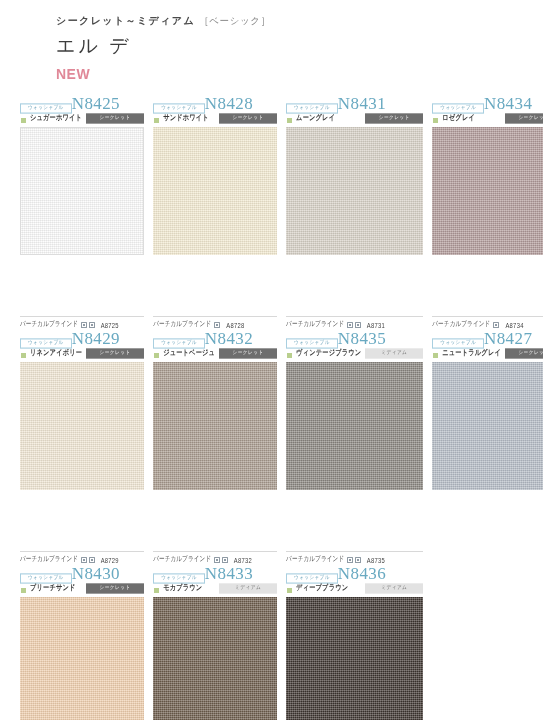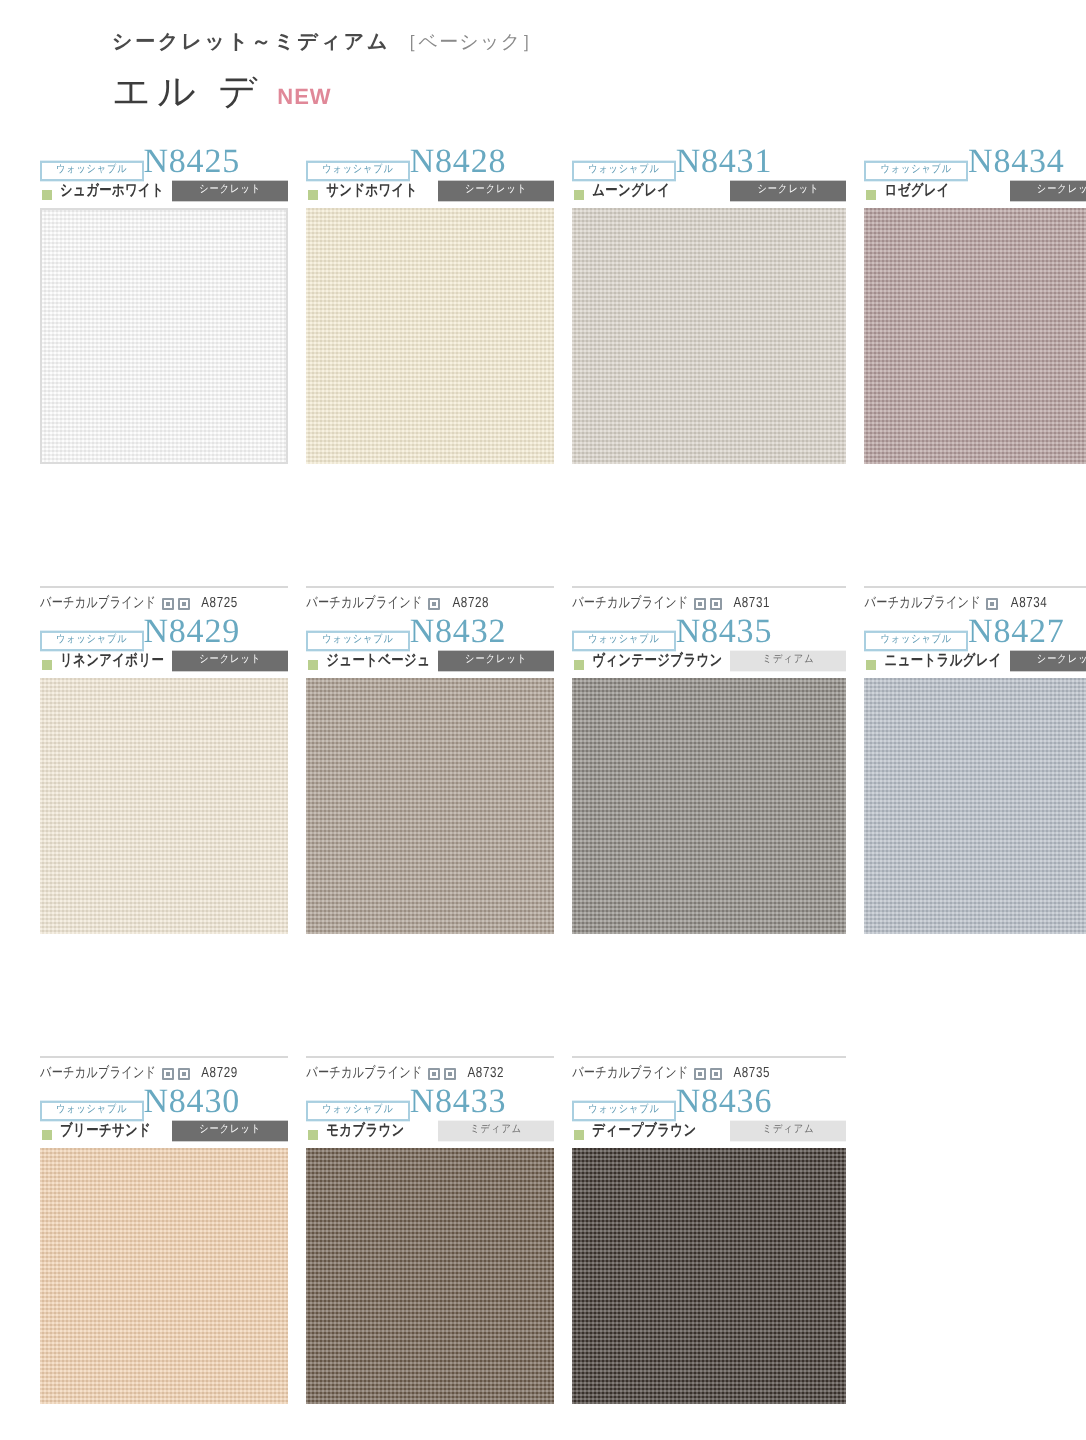--- a/index.html
+++ b/index.html
@@ -33,29 +33,30 @@
     color: #8a8a8a;
     letter-spacing: 0.6px;
     font-size: 9.5px;
     margin-left: 4px;
   }
   .title-line {
     margin-top: 5px;
     display: flex;
     align-items: baseline;
     gap: 7px;
+    flex-direction: column;
   }
   .title-main {
     font-size: 19px;
     letter-spacing: 3px;
     color: #3d3d3d;
     font-weight: normal;
   }
   .title-new {
-    font-size: 11px;
+    font-size: 14px;
     font-weight: bold;
     color: #e08898;
     letter-spacing: 0.5px;
   }
 
   
   .swatch-grid {
     margin-top: 12px;
     padding: 0 14px 0 20px;
     display: grid;

